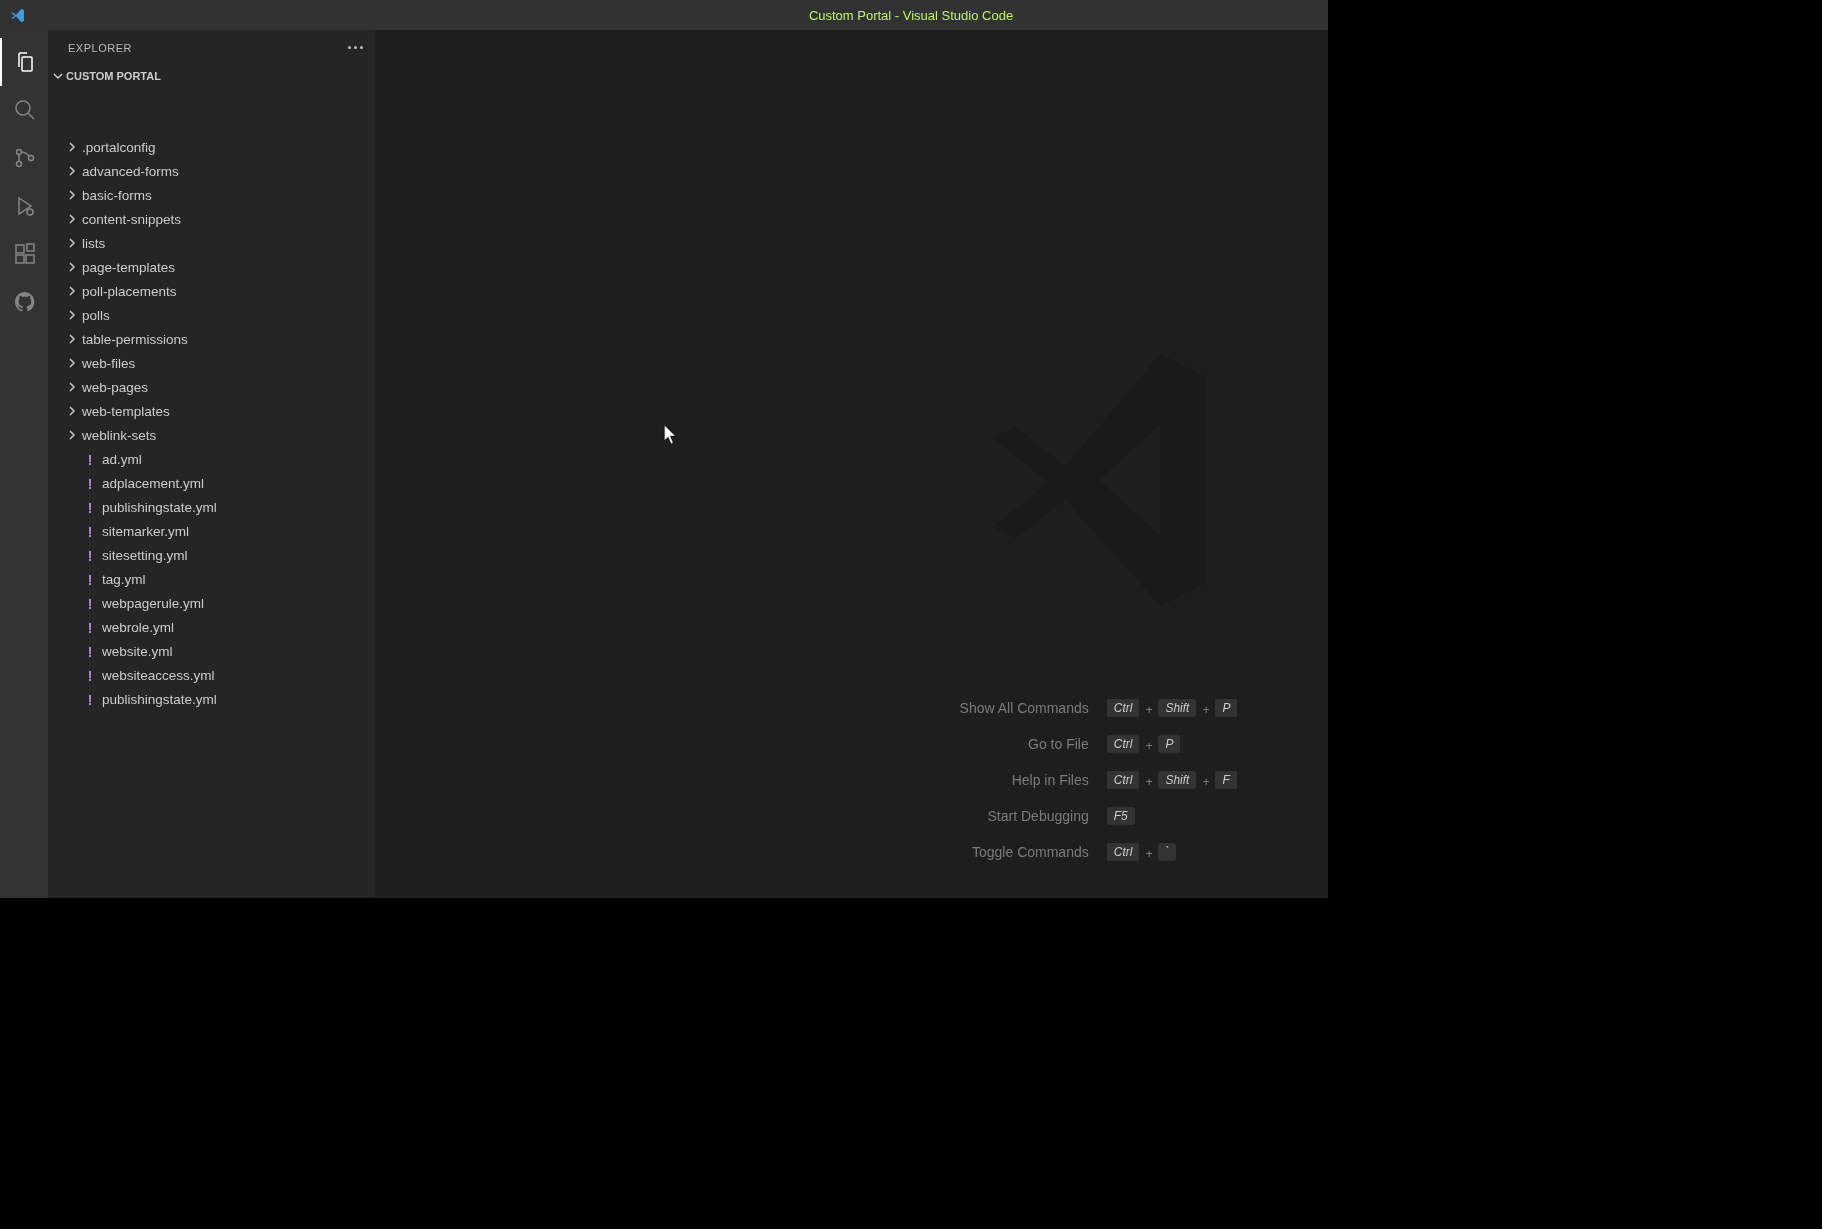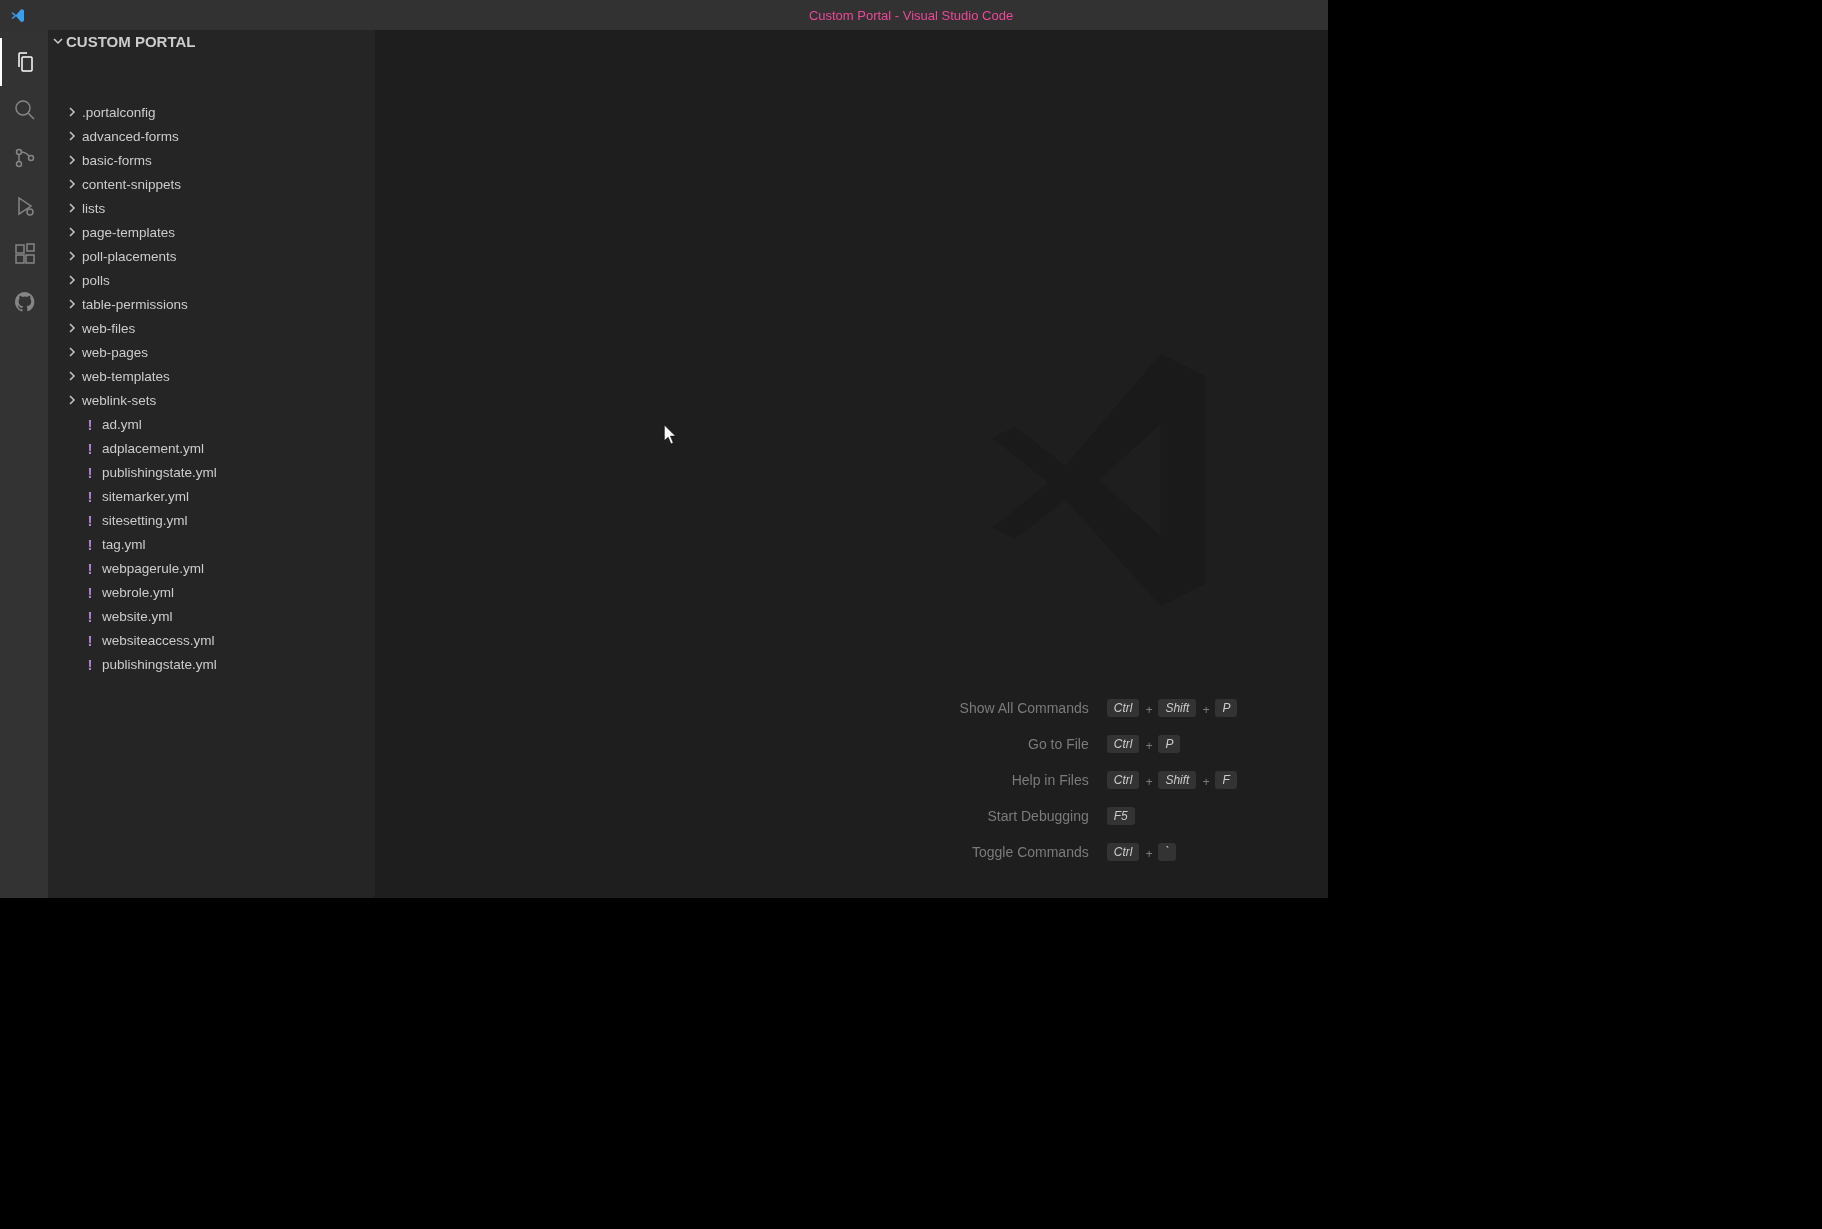--- a/index.html
+++ b/index.html
@@ -38,21 +38,21 @@
   height: 30px;
   display: flex;
   align-items: center;
   color: #cccccc;
   font-size: 13px;
 }
 .titlebar-title {
   position: absolute;
   left: 50%;
   transform: translateX(-50%);
-  color: #ec4899;
+  color: #bef264;
   font-size: 13px;
 }
 .titlebar-right {
   position: absolute;
   right: 0;
   display: flex;
   align-items: center;
   height: 30px;
 }
 .layout-icons { display: flex; gap: 4px; padding-right: 8px; border-right: 1px solid #555; margin-right: 6px; }
@@ -114,21 +114,21 @@
   font-size: 13.5px;
   color: #cccccc;
 }
 .tree-row .chev { width: 16px; display:flex; align-items:center; justify-content:center; color:#c5c5c5; }
 .tree-row .icon { width: 20px; display:flex; align-items:center; justify-content:center; }
 .tree-row .yml-icon { color:#b180d7; font-weight:700; font-size:15px; }
 .tree-row .label { padding-left: 2px; }
 .section-row {
   display:flex; align-items:center; height:22px;
   padding-left: 2px;
-  font-size:15px; font-weight:700; color:#ccc;
+  font-size:11px; font-weight:700; color:#ccc;
 }
 .section-row .chev { width:16px; display:flex; align-items:center; justify-content:center; }
 
 
 .editor {
   flex: 1;
   background: #1e1e1e;
   position: relative;
   display: flex;
   align-items: center;
@@ -295,20 +295,28 @@
       <div class="activity-item">
         <svg viewBox="0 0 24 24" fill="none" stroke="currentColor" stroke-width="1.5">
             <circle cx="12" cy="12" r="3"></circle>
             <path d="M12 2v3M12 19v3M4.2 4.2l2.1 2.1M17.7 17.7l2.1 2.1M2 12h3M19 12h3M4.2 19.8l2.1-2.1M17.7 6.3l2.1-2.1"></path>
           </svg>
       </div>
     </div>
   </div>
 
   <div class="sidebar">
+    <div class="sidebar-header">
+      <span class="sidebar-header-title">EXPLORER</span>
+      <div class="more-icon">
+          <span></span>
+          <span></span>
+          <span></span>
+        </div>
+    </div>
 
     <div class="section-row">
       <span class="chev">
         <svg width="12" height="12" viewBox="0 0 12 12">
             <path d="M2 4l4 4 4-4" fill="none" stroke="#ccc" stroke-width="1.5"></path>
           </svg>
       </span>
       <span>CUSTOM PORTAL</span>
     </div>
 

